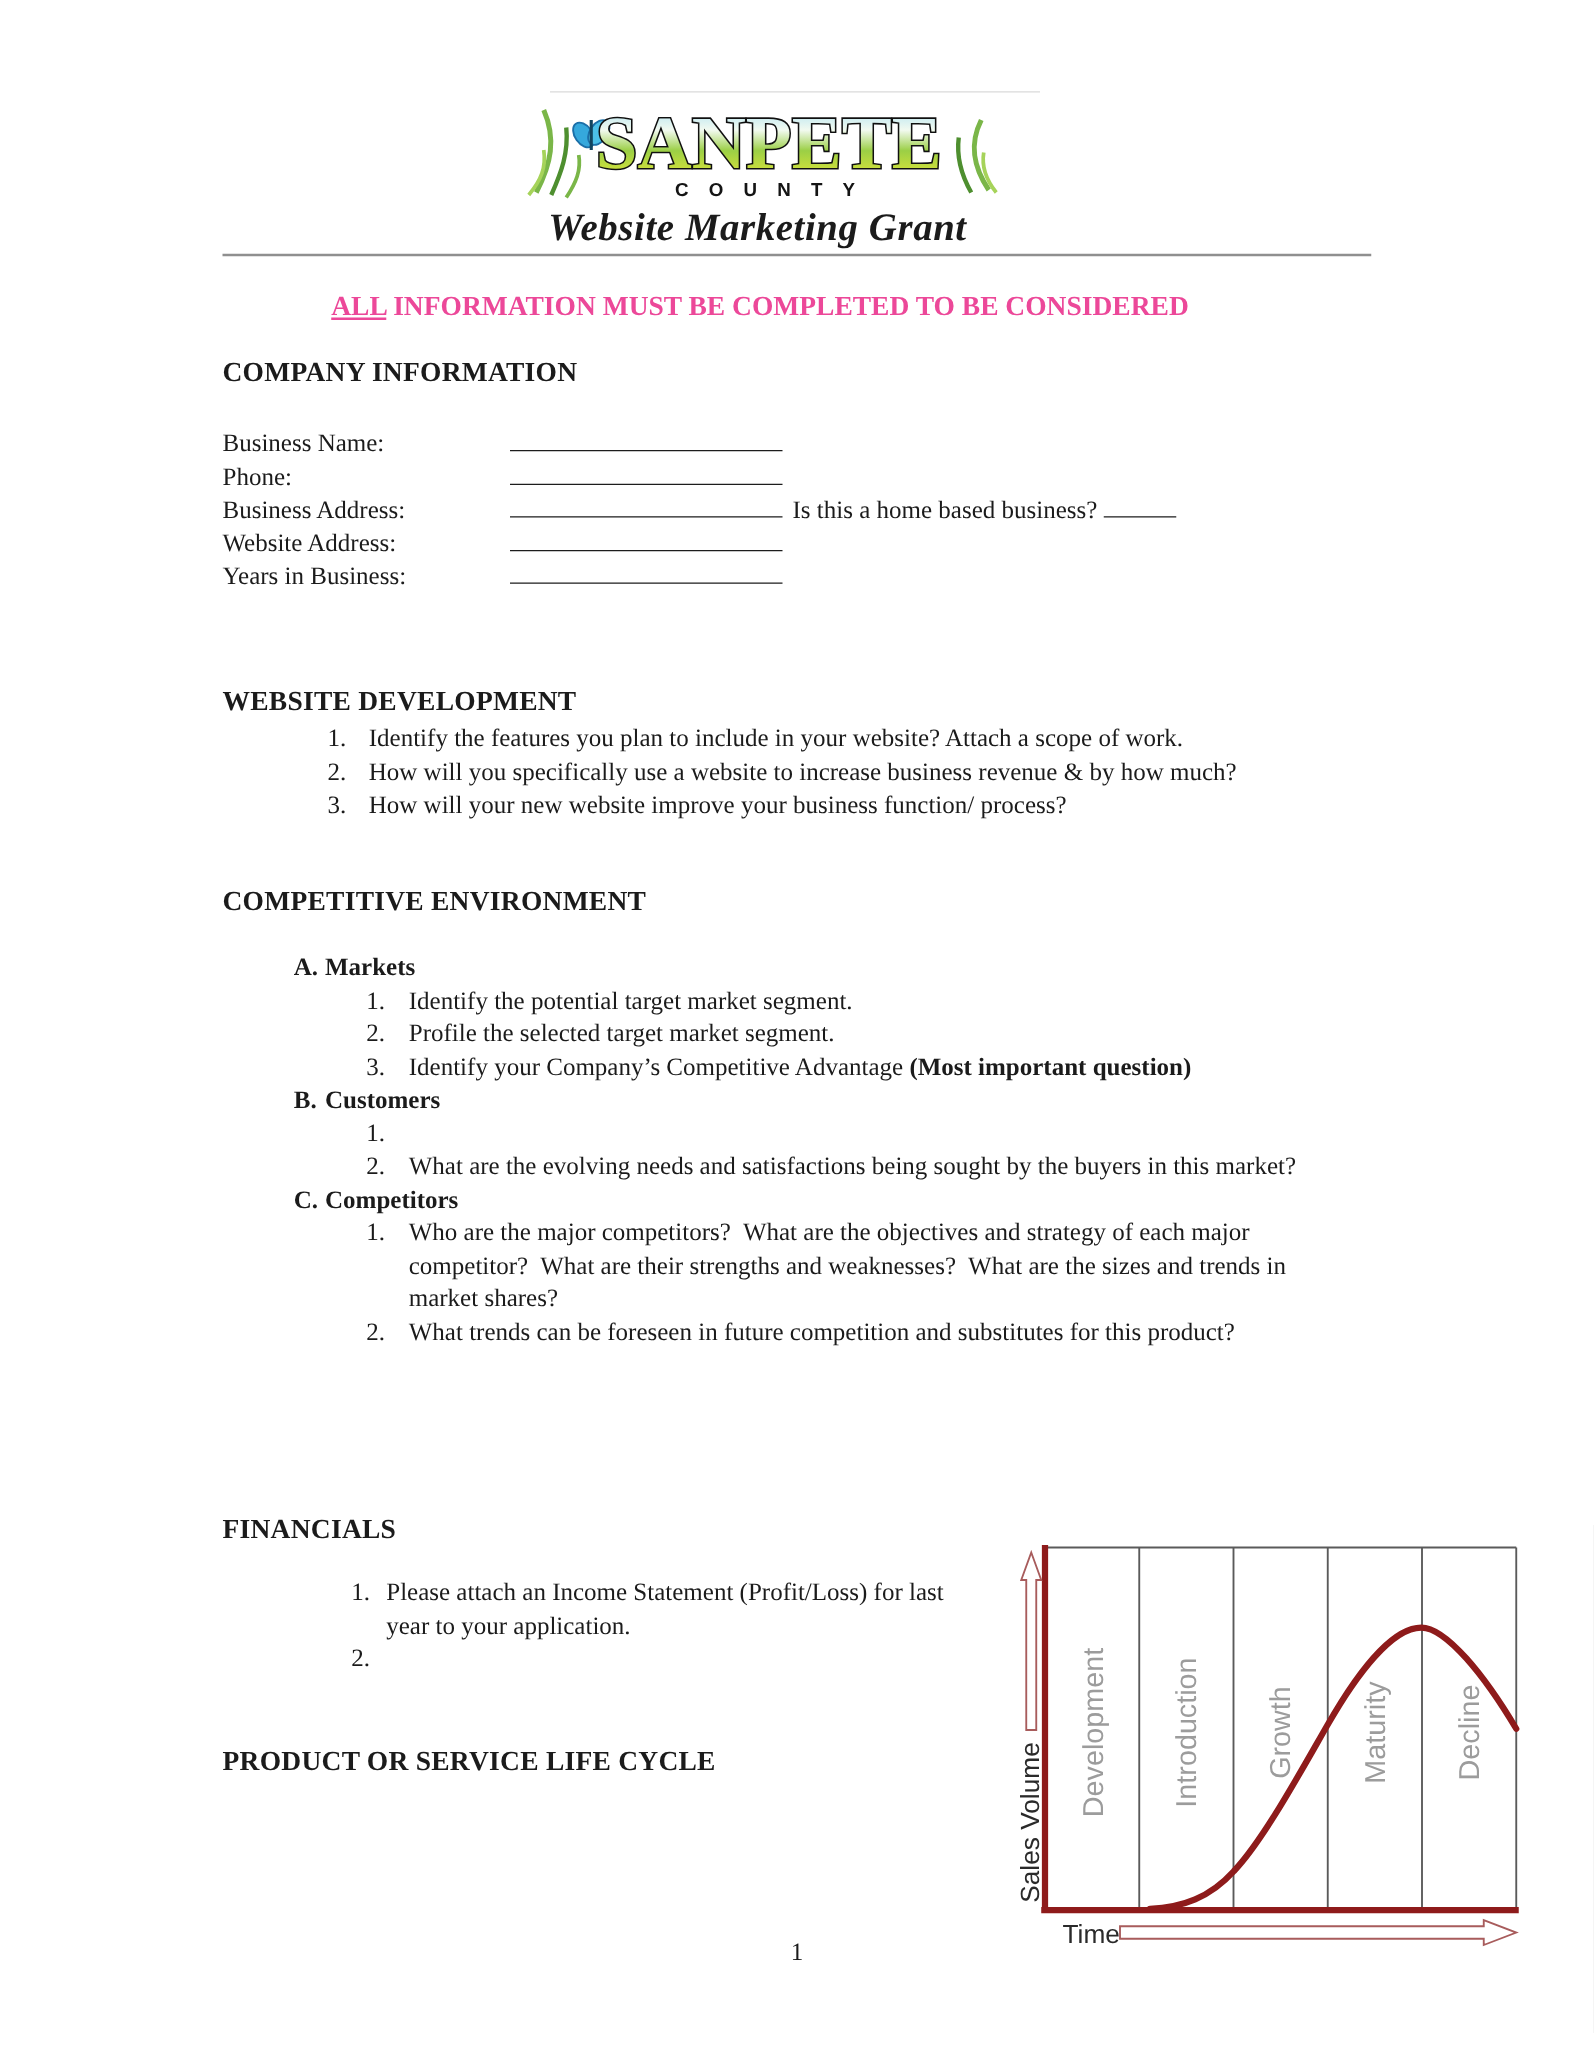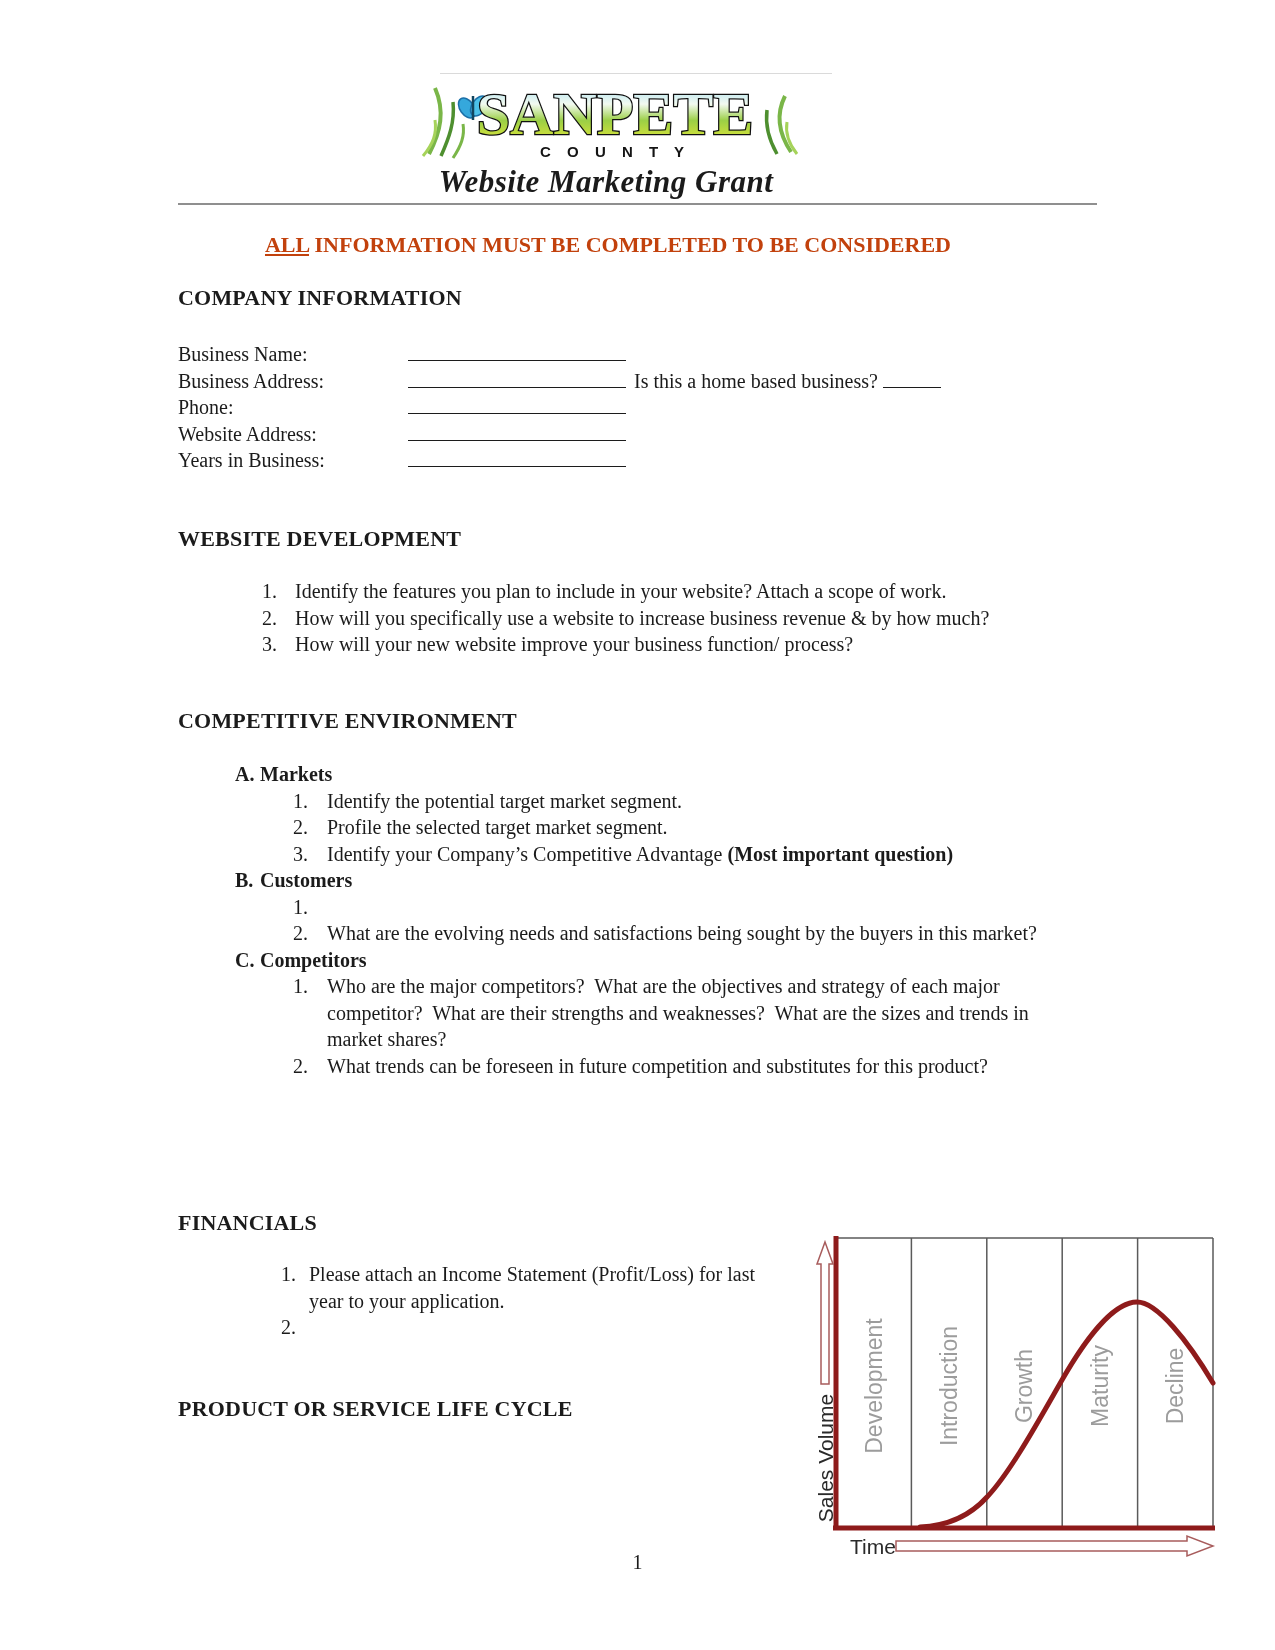--- a/index.html
+++ b/index.html
@@ -14,27 +14,27 @@
   .top-faint-line { left:440px; top:73px; width:392px; height:1px; background:#dadada; }
   .logo-svg { left:415px; top:76px; }
   .page-title {
     left:0; top:164px; width:1212px; text-align:center;
     font-size:31px; font-weight:bold; letter-spacing:0.5px;font-style:italic;
   }
   .title-divider { left:178px; top:203px; width:919px; height:2px; background:#8f8f8f; }
 
   .notice {
     left:178px; top:232px; width:860px; text-align:center;
-    font-size:22px; font-weight:bold; color:#c2410c; white-space:pre-wrap;
+    font-size:22px; font-weight:bold; color:#ec4899; white-space:pre-wrap;
   }
   .notice .emph { text-decoration:underline; }
 
   .heading { font-size:22px; font-weight:bold; letter-spacing:0.2px; }
   .h-company  { left:178px; top:285px; }
-  .h-webdev   { left:178px; top:526px;text-align:center; }
+  .h-webdev   { left:178px; top:548px;text-align:center; }
   .h-compet   { left:178px; top:708px; }
   .h-fin      { left:178px; top:1210px; }
   .h-plc      { left:178px; top:1396px; }
 
   
   .fields { left:178px; top:342px; }
   .field-row { height:26.5px; font-size:20px; }
   .flabel { display:inline-block; width:230px; }
   .fline  { display:inline-block; width:218px; height:18px; border-bottom:1.6px solid #1c1c1c; }
   .fline.short { width:58px; }
@@ -107,24 +107,24 @@
 
   <div class="abs notice"><span class="emph">ALL</span><span> INFORMATION MUST BE COMPLETED TO BE CONSIDERED</span></div>
 
   <div class="abs heading h-company">COMPANY INFORMATION</div>
 
   <div class="abs fields">
     <div class="field-row">
       <span class="flabel">Business Name:</span><span class="fline"></span>
     </div>
     <div class="field-row">
+      <span class="flabel">Phone:</span><span class="fline"></span>
+    </div>
+    <div class="field-row">
       <span class="flabel">Business Address:</span><span class="fline"></span><span class="fextra">Is this a home based business?</span> <span class="fline short"></span>
-    </div>
-    <div class="field-row">
-      <span class="flabel">Phone:</span><span class="fline"></span>
     </div>
     <div class="field-row">
       <span class="flabel">Website Address:</span><span class="fline"></span>
     </div>
     <div class="field-row">
       <span class="flabel">Years in Business:</span><span class="fline"></span>
     </div>
   </div>
 
   <div class="abs heading h-webdev">WEBSITE DEVELOPMENT</div>

